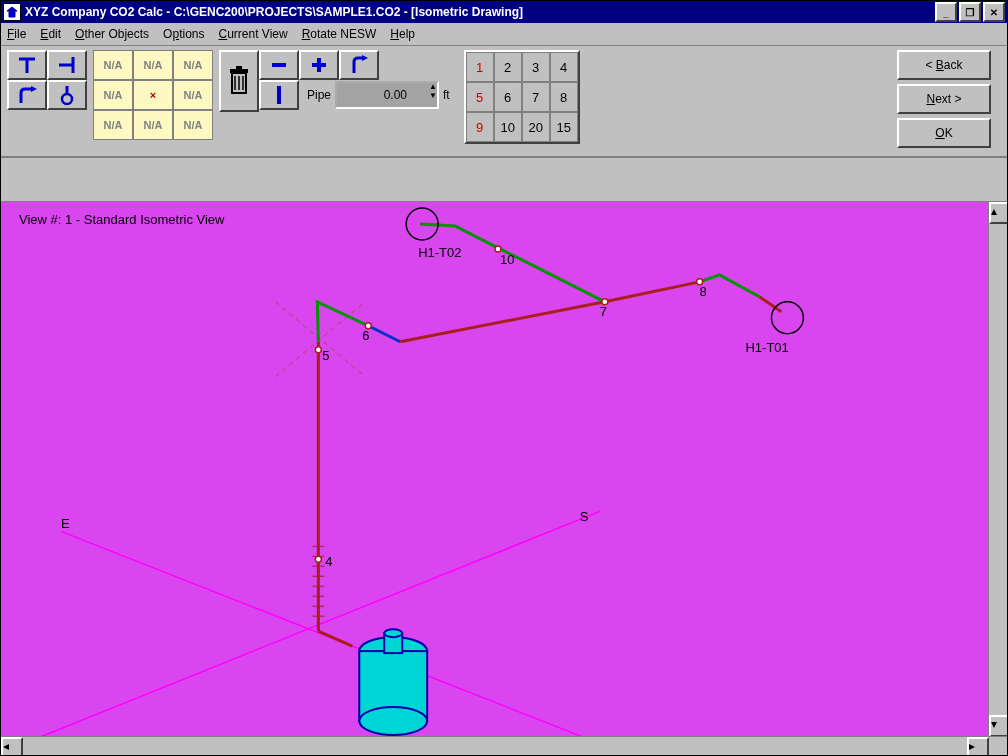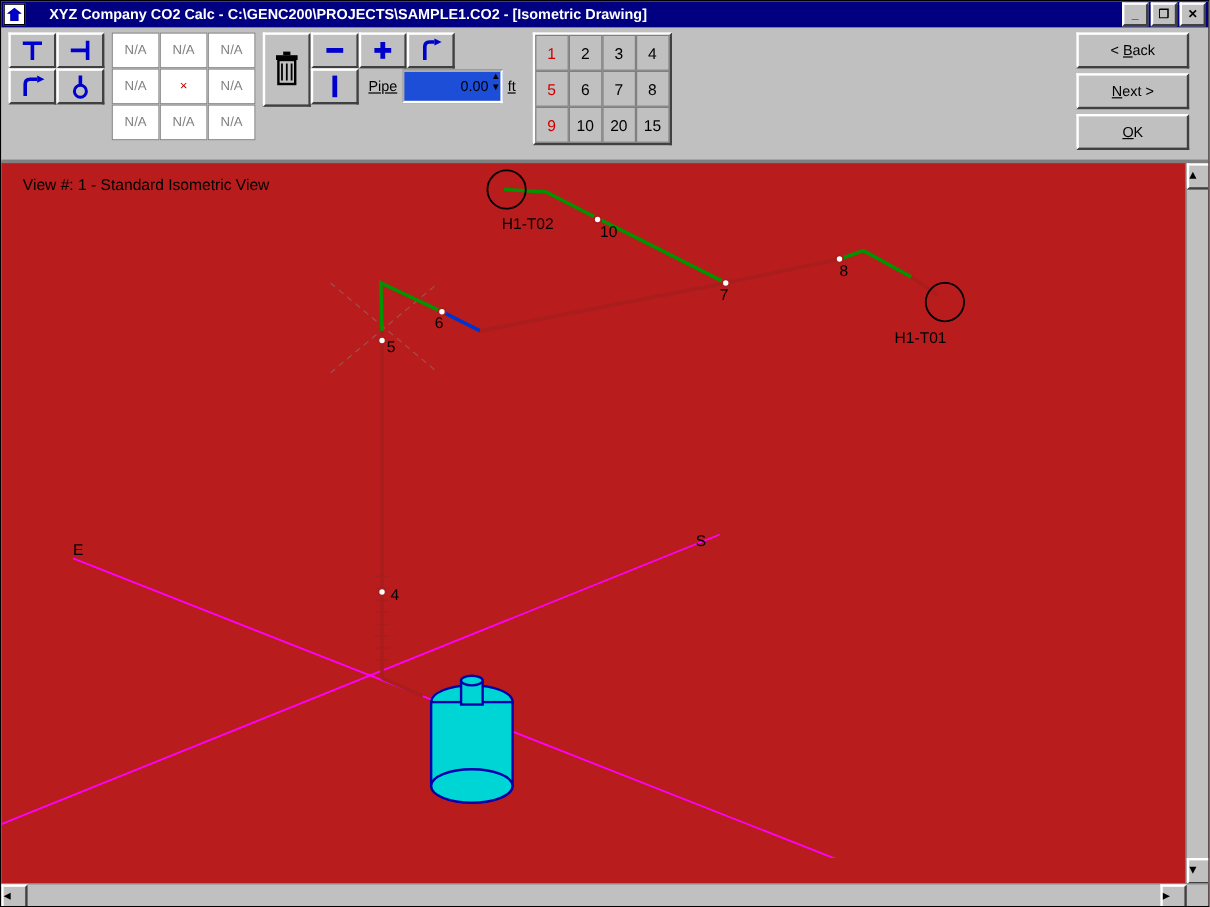--- a/index.html
+++ b/index.html
@@ -1,43 +1,43 @@
 <!DOCTYPE html>
 <html><head>
 <meta charset="utf-8">
 <style>
   html,body{margin:0;padding:0;font-family:"MS Sans Serif",Tahoma,Arial,sans-serif;font-size:12px;background:#c0c0c0;}
   .window{width:1008px;height:756px;background:#c0c0c0;border:1px solid #000;box-sizing:border-box;display:flex;flex-direction:column;overflow:hidden;}
   
-  .titlebar{height:22px;background:#000080;color:#fff;display:flex;align-items:center;padding:0 2px;font-weight:bold;gap:16px;}
+  .titlebar{height:22px;background:#000080;color:#fff;display:flex;align-items:center;padding:0 2px;font-weight:bold;}
   .titlebar .app-icon{width:16px;height:16px;background:#fff;border:1px solid #000;margin-right:4px;display:flex;align-items:center;justify-content:center;font-size:10px;color:#008;}
   .titlebar .title-text{flex:1;white-space:nowrap;overflow:hidden;}
   .win-btns{display:flex;}
   .win-btn{width:18px;height:16px;background:#c0c0c0;border:1px solid #000;margin-left:2px;display:flex;align-items:center;justify-content:center;font-size:10px;font-weight:bold;color:#000;}
   
   .menubar{height:22px;background:#c0c0c0;border-bottom:1px solid #808080;display:flex;align-items:center;padding:0 6px;color:#000;}
   .menubar .mitem{margin-right:14px;cursor:default;}
   .menubar .mitem u{text-decoration:underline;}
   
   .toolbar{background:#c0c0c0;border-bottom:2px solid #808080;padding:4px 6px;display:flex;align-items:flex-start;}
   .tb-group{display:flex;flex-direction:column;margin-right:6px;}
   .tb-row{display:flex;}
   .tb-btn, .tb-cell{width:40px;height:30px;box-sizing:border-box;display:flex;align-items:center;justify-content:center;font-size:14px;}
   .raised{border:2px solid;border-color:#fff #404040 #404040 #fff;background:#c0c0c0;}
-  .flat{border:1px solid #808080;background:#ffffff;color:#808080;font-size:11px;}
+  .flat{border:1px solid #808080;background:#fef9c3;color:#808080;font-size:11px;font-weight:bold;}
   .blue-icon{color:#0000cc;font-weight:bold;font-size:18px;}
-  .pipe-label{font-size:12px;margin:0 4px;color:#000;text-decoration:underline;}
-  .pipe-input{width:68px;height:22px;border:2px inset #fff;background:#1d4ed8;text-align:right;padding-right:10px;font-size:12px;position:relative;}
+  .pipe-label{font-size:12px;margin:0 4px;color:#000;}
+  .pipe-input{width:68px;height:22px;border:2px inset #fff;background:#a3a3a3;text-align:right;padding-right:30px;font-size:12px;position:relative;}
   .num-grid{display:grid;grid-template-columns:repeat(4,28px);grid-auto-rows:30px;border:2px solid;border-color:#fff #404040 #404040 #fff;background:#c0c0c0;margin-left:4px;}
   .num-grid div{border:1px solid #808080;display:flex;align-items:center;justify-content:center;font-size:13px;}
   .num-red{color:#cc0000;}
   .nav-col{display:flex;flex-direction:column;margin-left:auto;margin-right:10px;padding-left:44px;}
   .nav-btn{width:90px;height:26px;margin-bottom:4px;display:flex;align-items:center;justify-content:center;font-size:12px;}
   
-  .canvas-wrap{flex:1;position:relative;background:#b91c1c;border-top:1px solid #808080;overflow:hidden;}
+  .canvas-wrap{flex:1;position:relative;background:#d946ef;border-top:1px solid #808080;overflow:hidden;margin-top:43px;}
   .canvas{position:absolute;inset:0;}
   .view-label{position:absolute;left:18px;top:10px;font-size:13px;color:#000;}
   .vscroll{position:absolute;right:0;top:0;bottom:18px;width:18px;background:#c0c0c0;border-left:1px solid #808080;}
   .vscroll .vs-btn{position:absolute;left:0;width:18px;height:18px;}
   .hscroll{position:absolute;left:0;right:0;bottom:0;height:18px;background:#c0c0c0;border-top:1px solid #808080;}
   .hscroll .hs-btn{position:absolute;top:0;width:18px;height:18px;}
   svg text{font-family:Arial;font-size:13px;}
 </style>
 </head>
 <body>
@@ -51,20 +51,29 @@
         </svg>
     </div>
     <div class="title-text">XYZ Company CO2 Calc - C:\GENC200\PROJECTS\SAMPLE1.CO2 - [Isometric Drawing]</div>
     <div class="win-btns">
       <div class="win-btn raised">_</div>
       <div class="win-btn raised">❐</div>
       <div class="win-btn raised">✕</div>
     </div>
   </div>
 
+  <div class="menubar">
+    <span class="mitem"><u>F</u><span></span>ile</span>
+    <span class="mitem"><u>E</u>dit</span>
+    <span class="mitem"><u>O</u>ther Objects</span>
+    <span class="mitem">O<u>p</u>tions</span>
+    <span class="mitem"><u>C</u>urrent View</span>
+    <span class="mitem"><u>R</u>otate NESW</span>
+    <span class="mitem"><u>H</u>elp</span>
+  </div>
 
   <div class="toolbar">
 
     <div class="tb-group">
       <div class="tb-row">
         <div class="tb-btn raised blue-icon">
           <svg width="24" height="24" viewBox="0 0 24 24">
               <path d="M4 6 H20 M12 6 V20" stroke="#00c" stroke-width="3" fill="none"></path>
             </svg>
         </div>

